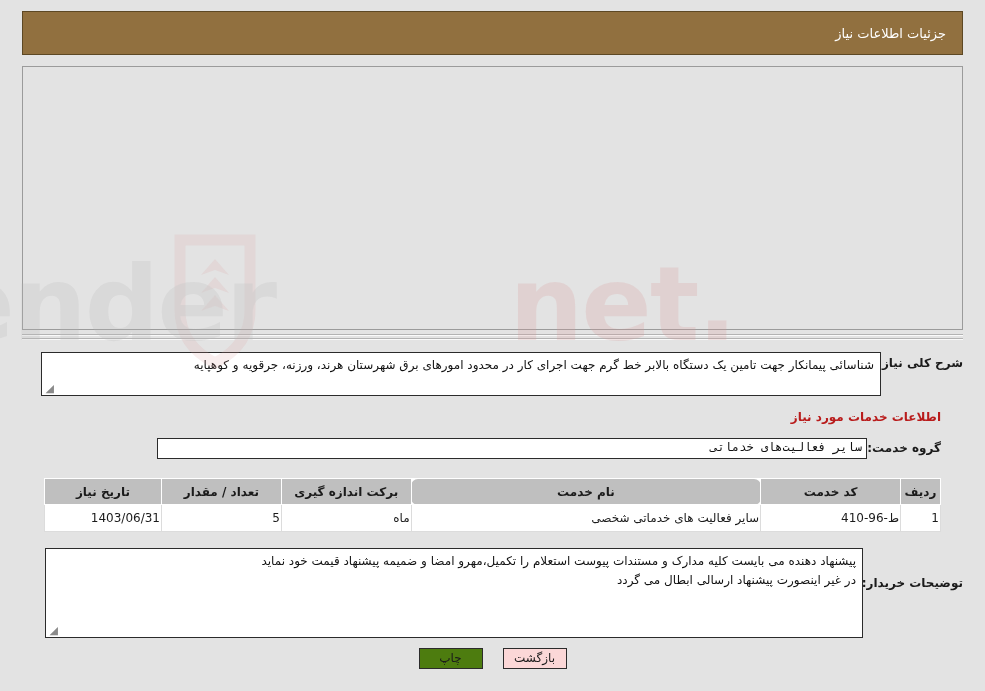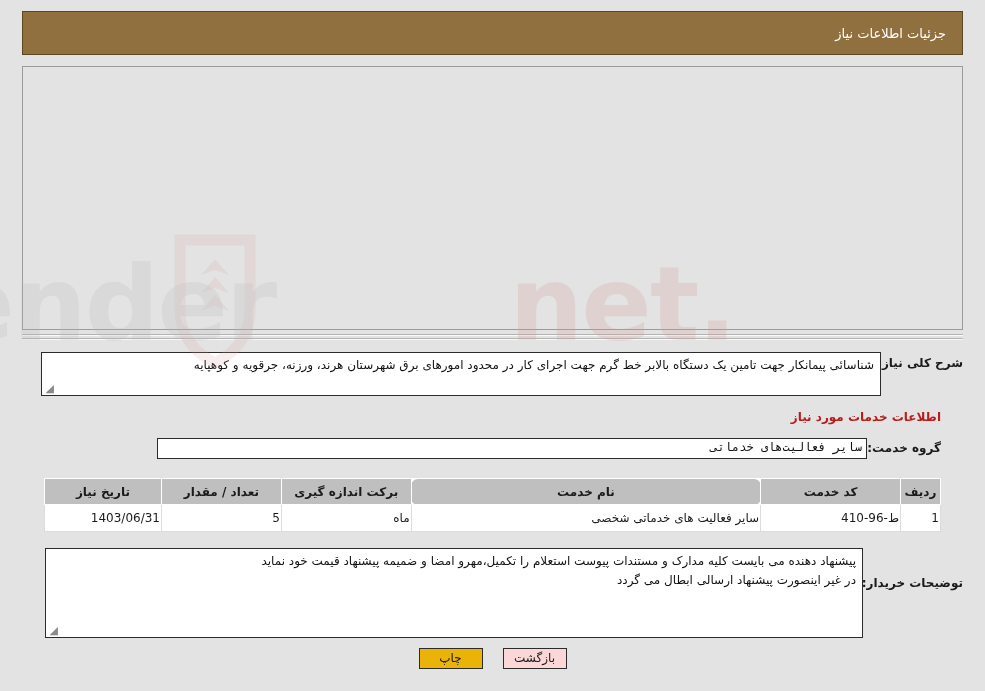--- a/index.html
+++ b/index.html
@@ -200,21 +200,21 @@
   .btn {
     border: 1px solid #2b2b2b;
     height: 21px;
     min-width: 64px;
     line-height: 19px;
     text-align: center;
     font-size: 12px;
     padding: 0 10px;
     cursor: pointer;
   }
-  .btn-print { background: #eab308; }
+  .btn-print { background: #4d7c0f; }
   .btn-back  { background: #fbd7d7; }
 </style>
 </head>
 <body>
 
 <div id="page">
 
   <svg id="watermark" viewBox="0 0 985 190">
     <g opacity="0.30">
       <path d="M180 25 L250 25 L250 95 Q250 130 215 148 Q180 130 180 95 Z" fill="none" stroke="#d99a9a" stroke-width="11"></path>

